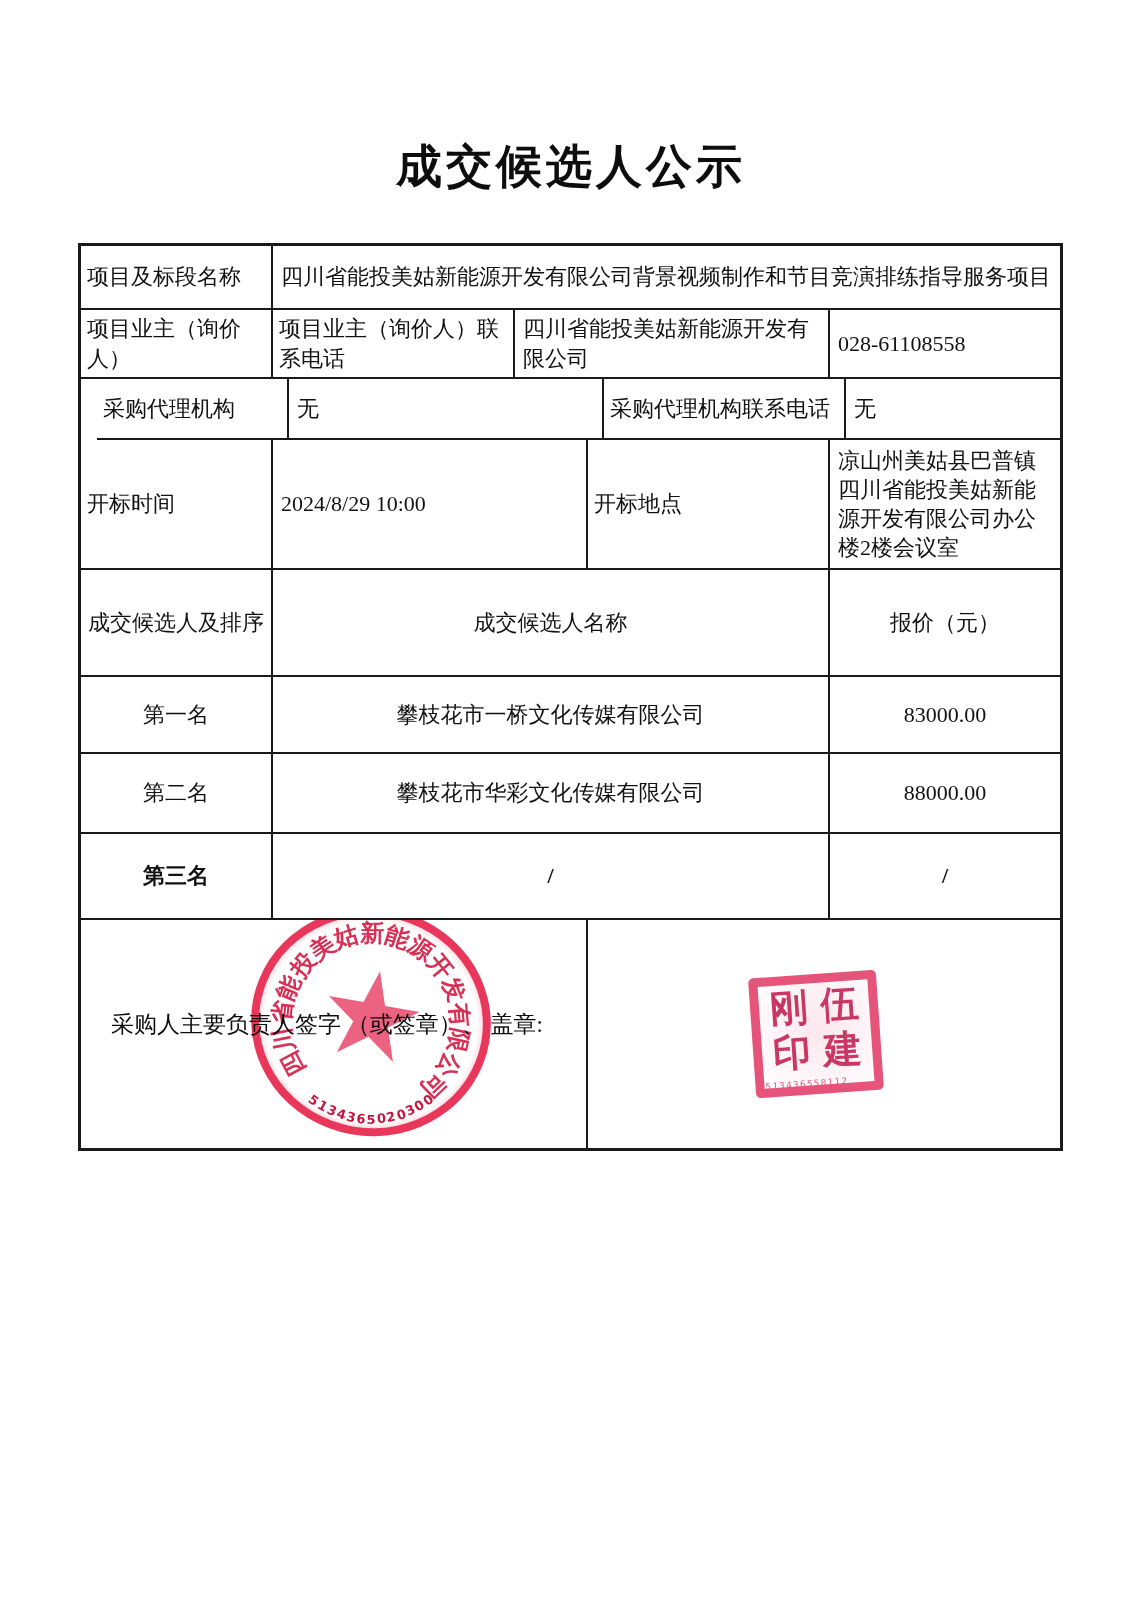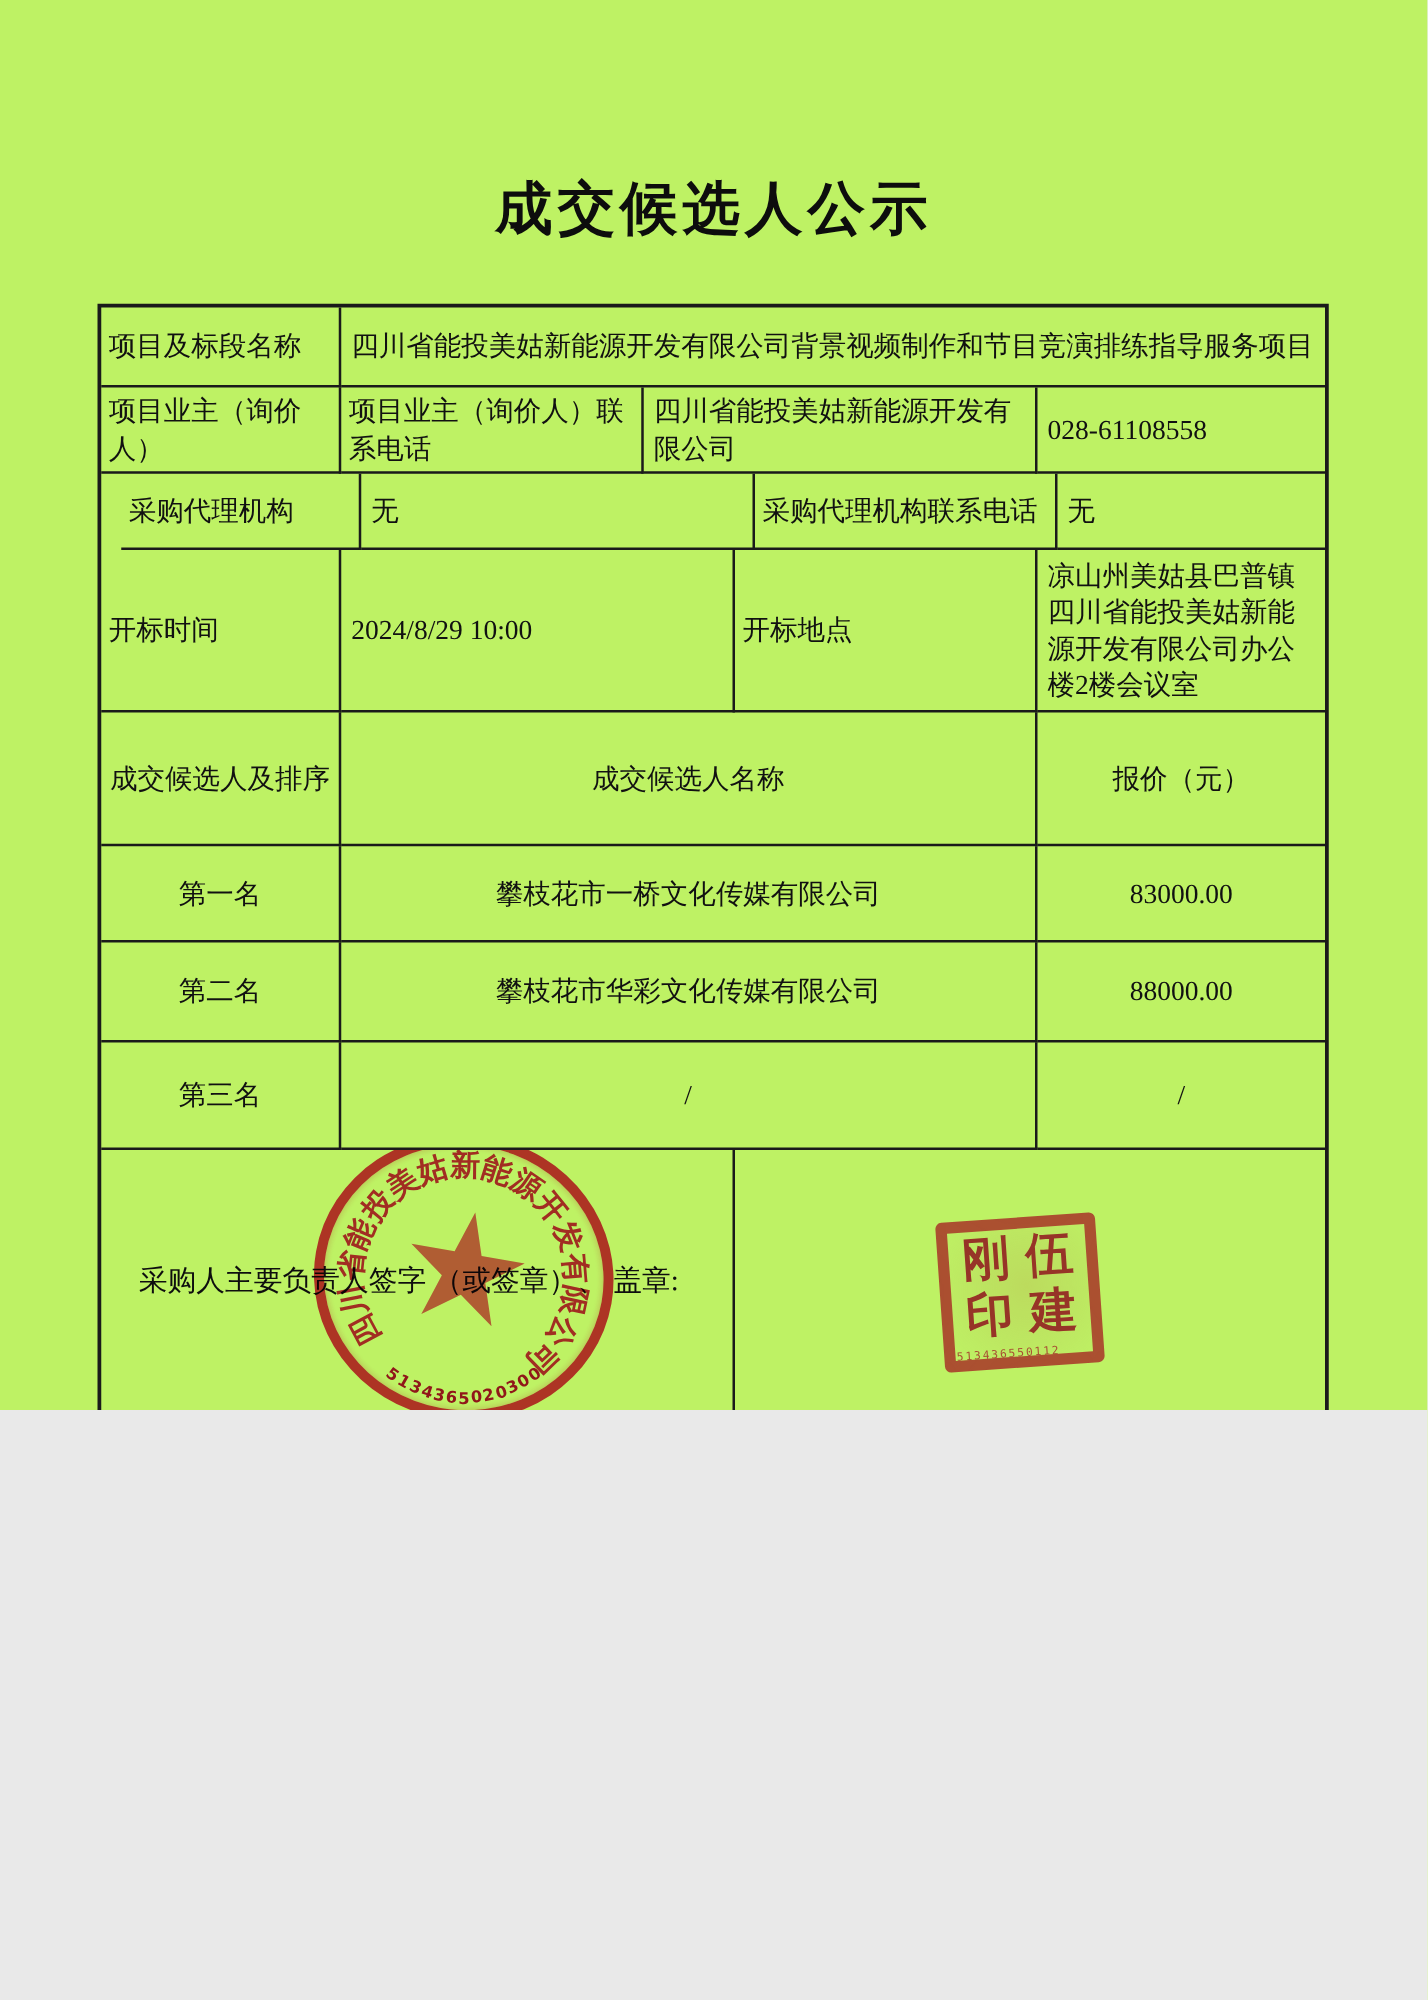--- a/index.html
+++ b/index.html
@@ -1,18 +1,18 @@
 <!DOCTYPE html>
 <html><head>
 <meta charset="utf-8">
 <style>
   html,body{margin:0;padding:0;background:#e9e9e9;}
   .page{
-    position:relative;width:1142px;height:1128px;margin:0 auto;
-    background:#bef264;color:#111;
+    position:relative;width:1142px;height:1600px;margin:0 auto;
+    background:#ffffff;color:#111;
     font-family:"Liberation Serif","DejaVu Serif",serif;
     overflow:hidden;
   }
   .title{
     position:absolute;top:136px;left:0;width:100%;text-align:center;
     font-family:"Liberation Sans","DejaVu Sans",sans-serif;
     font-weight:700;font-size:46px;letter-spacing:4px;color:#0d0d0d;
   }
   .doc-table{
     position:absolute;left:78px;top:243px;width:985px;
@@ -37,21 +37,21 @@
   .val{padding:2px 8px;}
   .center{justify-content:center;text-align:center;padding:2px 2px;}
   .r1{height:64px;}
   .r2{height:69px;}
   .r3{height:61px;margin-left:16px;}
   .r4{height:130px;}
   .r5{height:66px;}
   .r6{height:107px;}
   .r7{height:77px;}
   .r8{height:80px;}
-  .r9{height:86px;}
+  .r9{height:86px;font-weight:bold;}
   .rfoot{height:228px;}
   .sig{
     position:absolute;left:30px;top:90px;font-size:23px;white-space:nowrap;
     z-index:1;color:#0e0e0e;
   }
   
   .company-seal{
     position:absolute;left:170px;top:-12px;width:240px;height:228px;
     transform:rotate(10deg);mix-blend-mode:multiply;z-index:3;pointer-events:none;
   }

